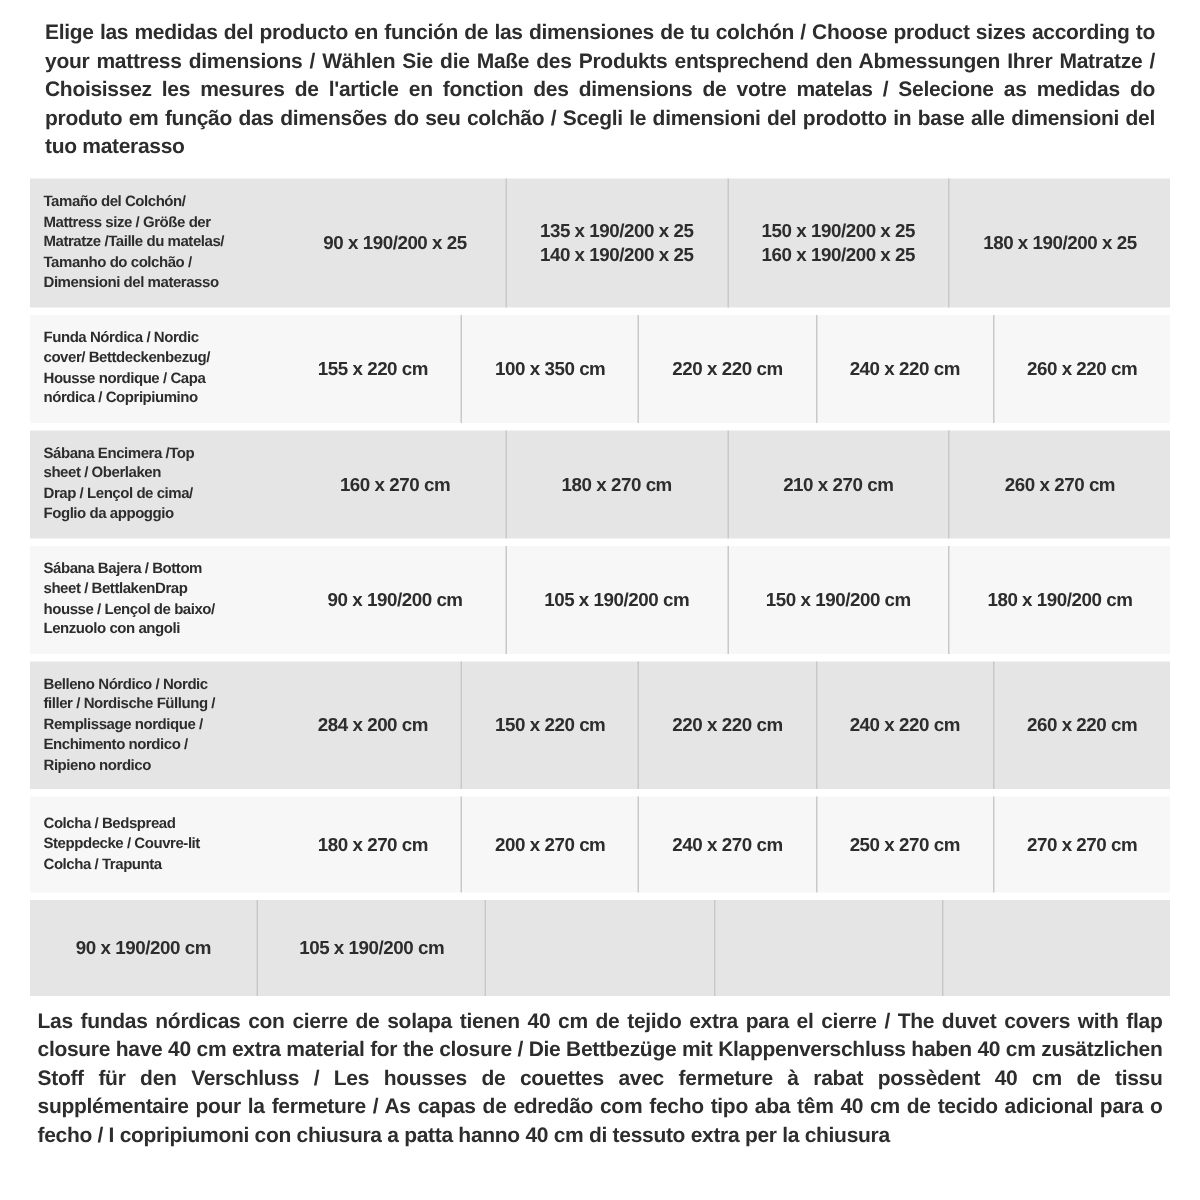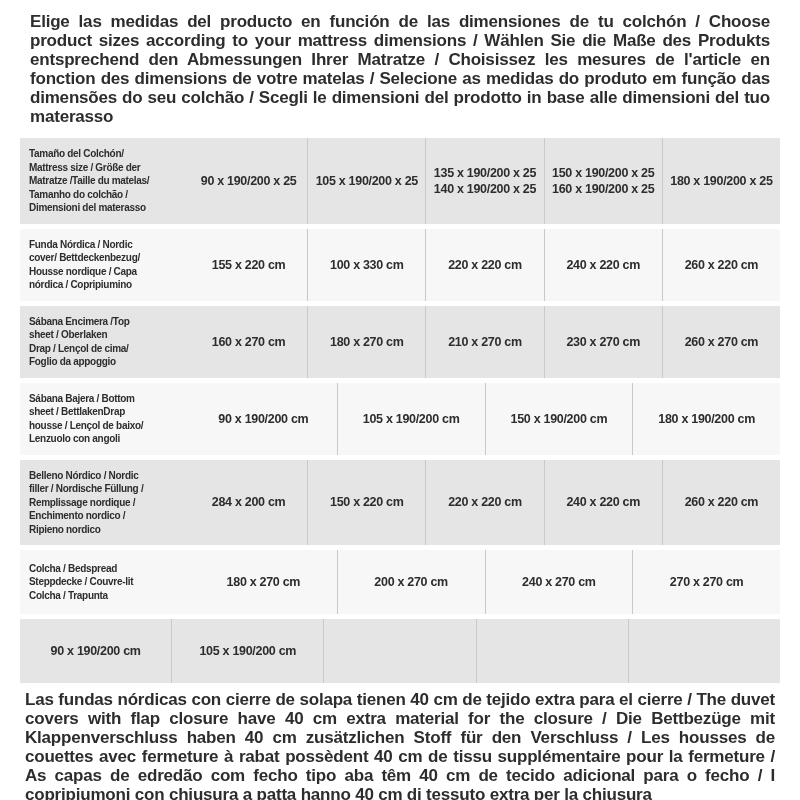--- a/index.html
+++ b/index.html
@@ -12,21 +12,21 @@
     color: #2d2d2d;
     overflow: hidden;
   }
   .page {
     width: 800px;
     height: 800px;
     box-sizing: border-box;
   }
   .note {
     font-weight: 700;
-    font-size: 17px;
+    font-size: 14px;
     line-height: 19px;
     letter-spacing: -0.2px;
     text-align: justify;
     color: #2d2d2d;
   }
   .intro { margin: 12px 30px 0 30px; }
   .footer { margin: 7px 25px 0 25px; }
 
   .size-table {
     margin: 12px 20px 0 20px;
@@ -77,49 +77,47 @@
   <p class="note intro">Elige las medidas del producto en función de las dimensiones de tu colchón / Choose product sizes according to your mattress dimensions / Wählen Sie die Maße des Produkts entsprechend den Abmessungen Ihrer Matratze / Choisissez les mesures de l'article en fonction des dimensions de votre matelas / Selecione as medidas do produto em função das dimensões do seu colchão / Scegli le dimensioni del prodotto in base alle dimensioni del tuo materasso</p>
 
   <div class="size-table">
   <div class="row">
     <div class="cell label">Tamaño del Colchón/
 Mattress size / Größe der
 Matratze /Taille du matelas/
 Tamanho do colchão /
 Dimensioni del materasso</div>
   <div class="cell value">90 x 190/200 x 25</div>
-        <div class="cell value">105 x 190/200 x 25</div>
         <div class="cell value">135 x 190/200 x 25
 140 x 190/200 x 25</div>
         <div class="cell value">150 x 190/200 x 25
 160 x 190/200 x 25</div>
         <div class="cell value">180 x 190/200 x 25</div>
       </div>
 
   <div class="row">
     <div class="cell label">Funda Nórdica /  Nordic
 cover/ Bettdeckenbezug/
 Housse nordique  / Capa
 nórdica / Copripiumino</div>
   <div class="cell value">155 x 220 cm</div>
-        <div class="cell value">100 x 330 cm</div>
+        <div class="cell value">100 x 350 cm</div>
         <div class="cell value">220 x 220 cm</div>
         <div class="cell value">240 x 220 cm</div>
         <div class="cell value">260 x 220 cm</div>
       </div>
 
   <div class="row">
     <div class="cell label">Sábana Encimera /Top
 sheet / Oberlaken
 Drap / Lençol de cima/
 Foglio da appoggio</div>
   <div class="cell value">160 x 270 cm</div>
         <div class="cell value">180 x 270 cm</div>
         <div class="cell value">210 x 270 cm</div>
-        <div class="cell value">230 x 270 cm</div>
         <div class="cell value">260 x 270 cm</div>
       </div>
 
   <div class="row">
     <div class="cell label">Sábana Bajera / Bottom
 sheet / BettlakenDrap
 housse / Lençol de baixo/
 Lenzuolo con angoli</div>
   <div class="cell value">90 x 190/200 cm</div>
         <div class="cell value">105 x 190/200 cm</div>
@@ -141,20 +139,21 @@
       </div>
 
 
   <div class="row">
     <div class="cell label">Colcha / Bedspread
 Steppdecke / Couvre-lit
 Colcha / Trapunta</div>
   <div class="cell value">180 x 270 cm</div>
         <div class="cell value">200 x 270 cm</div>
         <div class="cell value">240 x 270 cm</div>
+        <div class="cell value">250 x 270 cm</div>
         <div class="cell value">270 x 270 cm</div>
       </div>
 
   <div class="row">
   <div class="cell value">90 x 190/200 cm</div>
         <div class="cell value">105 x 190/200 cm</div>
         <div class="cell value"></div>
         <div class="cell value"></div>
         <div class="cell value"></div>
       </div>

